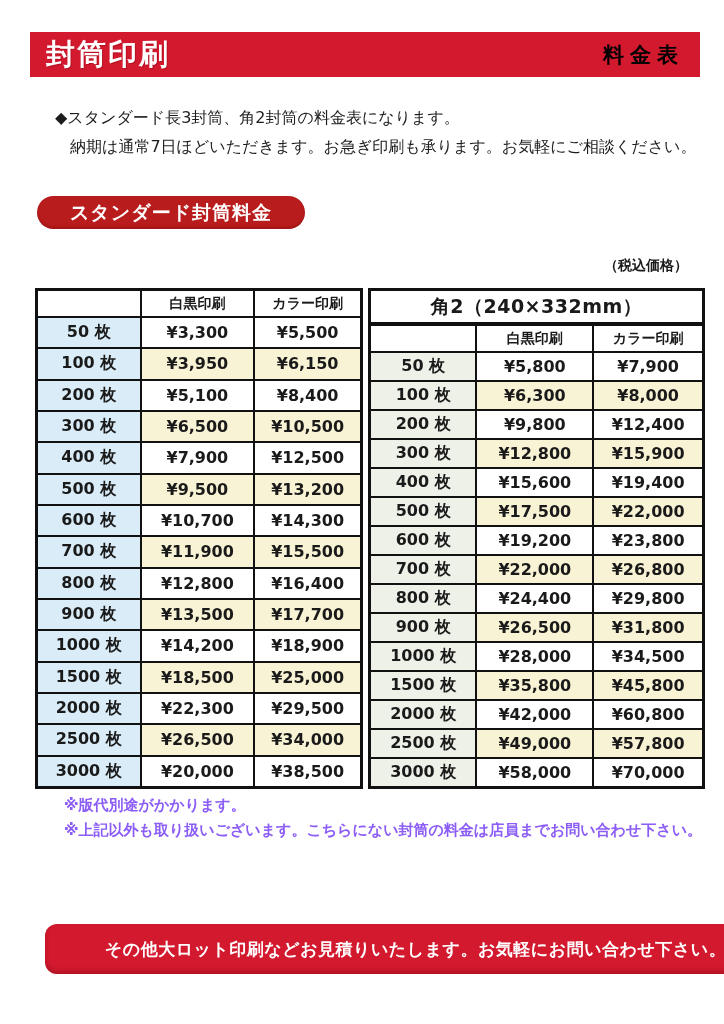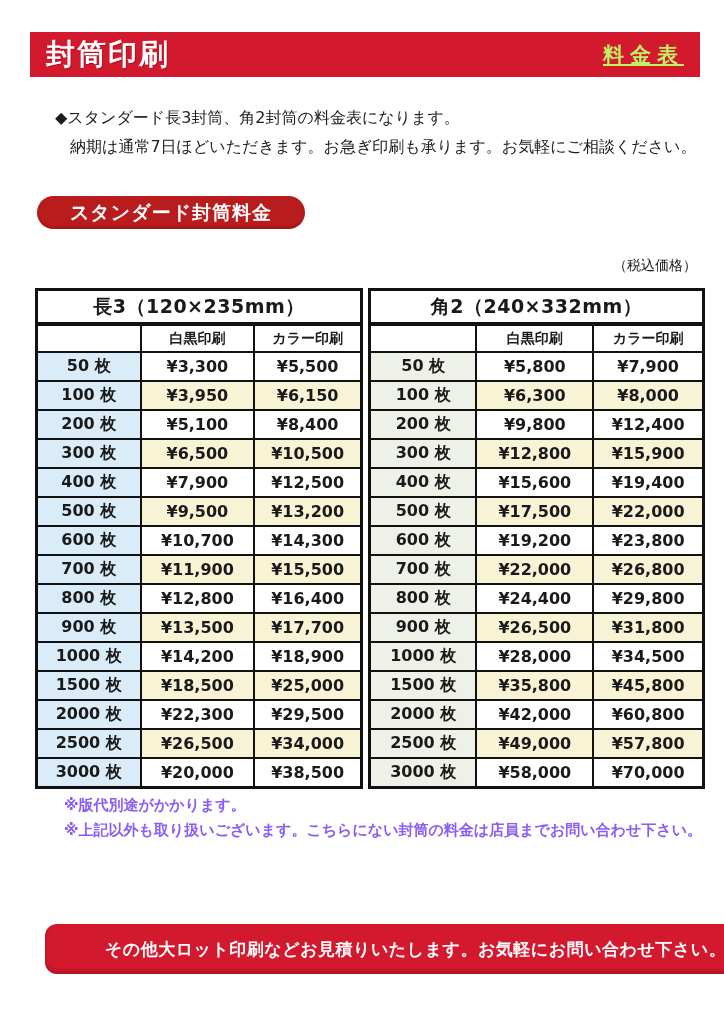--- a/index.html
+++ b/index.html
@@ -19,23 +19,22 @@
     background: #d2192e;
     display: flex; align-items: center; justify-content: space-between;
     padding: 8px 16px; box-sizing: border-box;
   }
   .header-title {
     font-size: 29px; font-weight: bold; color: #ffffff;
     letter-spacing: 2px;
     text-shadow: 1px 1px 0 rgba(120,0,10,.35);
   }
   .header-sub {
-    font-size: 21px; font-weight: bold; color: #bef264;
+    font-size: 21px; font-weight: bold; color: #000000;
     letter-spacing: 6px;
-    text-decoration: underline;
   }
 
   
   .intro {
     position: absolute; left: 55px; top: 103px;
     font-size: 16px; line-height: 29px; font-weight: 500;
     color: #1c1c1c;
   }
   .intro .line2 { padding-left: 15px; }
 
@@ -44,22 +43,22 @@
     position: absolute; left: 37px; top: 196px;
     width: 268px; height: 33px;
     background: #b91c1c; border-radius: 17px;
     display: flex; align-items: center; justify-content: center;
     color: #ffffff; font-weight: bold; font-size: 19px; letter-spacing: 1px;
     box-shadow: inset 0 -2px 3px rgba(100,0,10,.3);
   }
 
   
   .tax-note {
-    position: absolute; right: 27px; top: 257px;
-    font-size: 14px; font-weight: 400;
+    position: absolute; right: 36px; top: 257px;
+    font-size: 14px; font-weight: 700;
   }
 
   
   .tables-wrap {
     position: absolute; left: 35px; top: 288px;
     width: 670px; display: flex; gap: 5px;
   }
   table.price-table {
     border-collapse: collapse; table-layout: fixed;
     border: 3px solid #111111;
@@ -126,23 +125,20 @@
 
 <div class="tables-wrap">
 
   <table class="price-table tbl-naga">
     <colgroup>
         <col class="c-qty">
         <col class="c-bw">
         <col class="c-color">
       </colgroup>
     <thead>
-      <tr>
-        <th class="group-header" colspan="3">長3（120×235mm）</th>
-      </tr>
       <tr class="sub-header">
         <th></th>
         <th>白黒印刷</th>
         <th>カラー印刷</th>
       </tr>
     </thead>
     <tbody>
       <tr>
           <td class="qty">50 枚</td>
           <td class="price">¥3,300</td>

